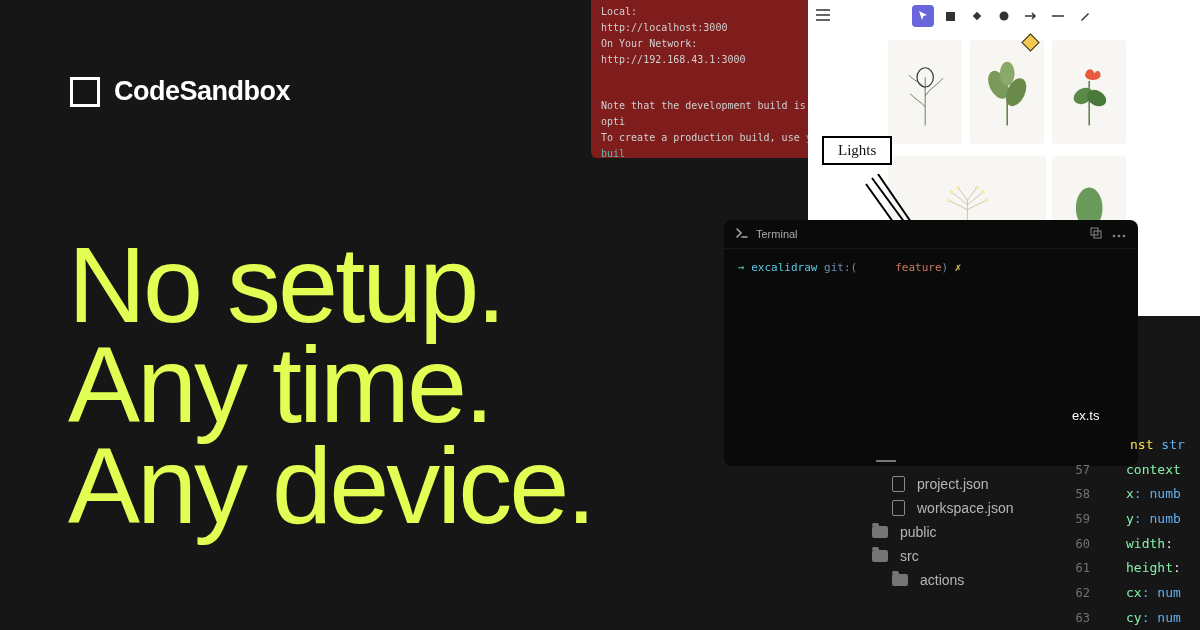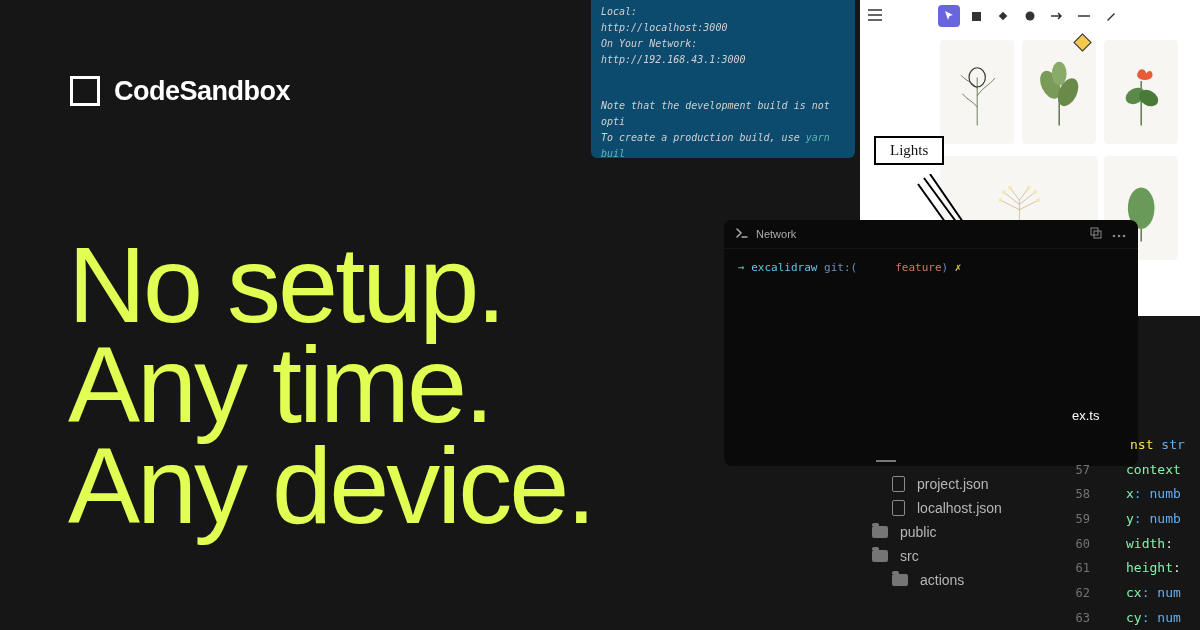--- a/index.html
+++ b/index.html
@@ -11,21 +11,21 @@
       overflow: hidden;
       position: relative;
     }
 
     
     .logo-container {
       position: absolute;
       top: 76px;
       left: 70px;
       display: flex;
-      align-items: flex-start;
+      align-items: flex-end;
       gap: 14px;
     }
     .logo-square {
       width: 30px;
       height: 30px;
       border: 3px solid #fff;
     }
     .logo-text {
       color: #fff;
       font-size: 27px;
@@ -48,40 +48,39 @@
       font-family: -apple-system, BlinkMacSystemFont, "Segoe UI", Helvetica, Arial, sans-serif;
     }
 
     
     .dev-terminal {
       position: absolute;
       top: 0;
       left: 591px;
       width: 264px;
       height: 158px;
-      background: #0c4a6e;
+      background: #7f1d1d;
       border-radius: 0 0 6px 6px;
       font-family: "SF Mono", Menlo, Monaco, Consolas, monospace;
       font-size: 10px;
       color: #d0d0d0;
       padding: 4px 10px 10px 10px;
       line-height: 1.6;
-      font-style: italic;
     }
     .dev-terminal .label { color: #d0d0d0; display: inline-block; width: 120px; }
     .dev-terminal .url { color: #d0d0d0; }
     .dev-terminal .note { margin-top: 30px; color: #d0d0d0; }
     .dev-terminal .yarn { color: #5fb8b0; }
 
     
     .drawing-app {
       position: absolute;
       top: 0;
       right: 0;
-      width: 340px;
+      width: 392px;
       height: 316px;
       background: #fff;
       overflow: hidden;
     }
     .drawing-app .toolbar {
       position: absolute;
       top: 2px;
       left: 0;
       right: 0;
       display: flex;
@@ -388,21 +387,21 @@
 </div>
 
 <div class="terminal-window">
   <div class="terminal-titlebar">
     <div class="left">
       <span>
         <svg width="12" height="10" viewBox="0 0 12 10">
             <path d="M1 1l4 4-4 4M6 9h5" stroke="#aaa" stroke-width="1.5" fill="none" stroke-linecap="round"></path>
           </svg>
       </span>
-      <span>Network</span>
+      <span>Terminal</span>
     </div>
     <div class="right">
       <span>
         <svg width="12" height="12" viewBox="0 0 12 12">
             <rect x="1" y="1" width="7" height="7" stroke="#888" fill="none"></rect>
             <rect x="4" y="4" width="7" height="7" stroke="#888" fill="none"></rect>
           </svg>
       </span>
       <span>
         <svg width="14" height="4" viewBox="0 0 14 4">
@@ -422,21 +421,21 @@
 </div>
 
 <div class="file-tree">
   <div class="divider"></div>
   <div class="tree-item">
     <span class="tree-icon-file"></span>
     <span>project.json</span>
   </div>
   <div class="tree-item">
     <span class="tree-icon-file"></span>
-    <span>localhost.json</span>
+    <span>workspace.json</span>
   </div>
   <div class="tree-item folder">
     <span class="tree-icon-folder"></span>
     <span>public</span>
   </div>
   <div class="tree-item folder">
     <span class="tree-icon-folder"></span>
     <span>src</span>
   </div>
   <div class="tree-item folder" style="padding-left:28px">

